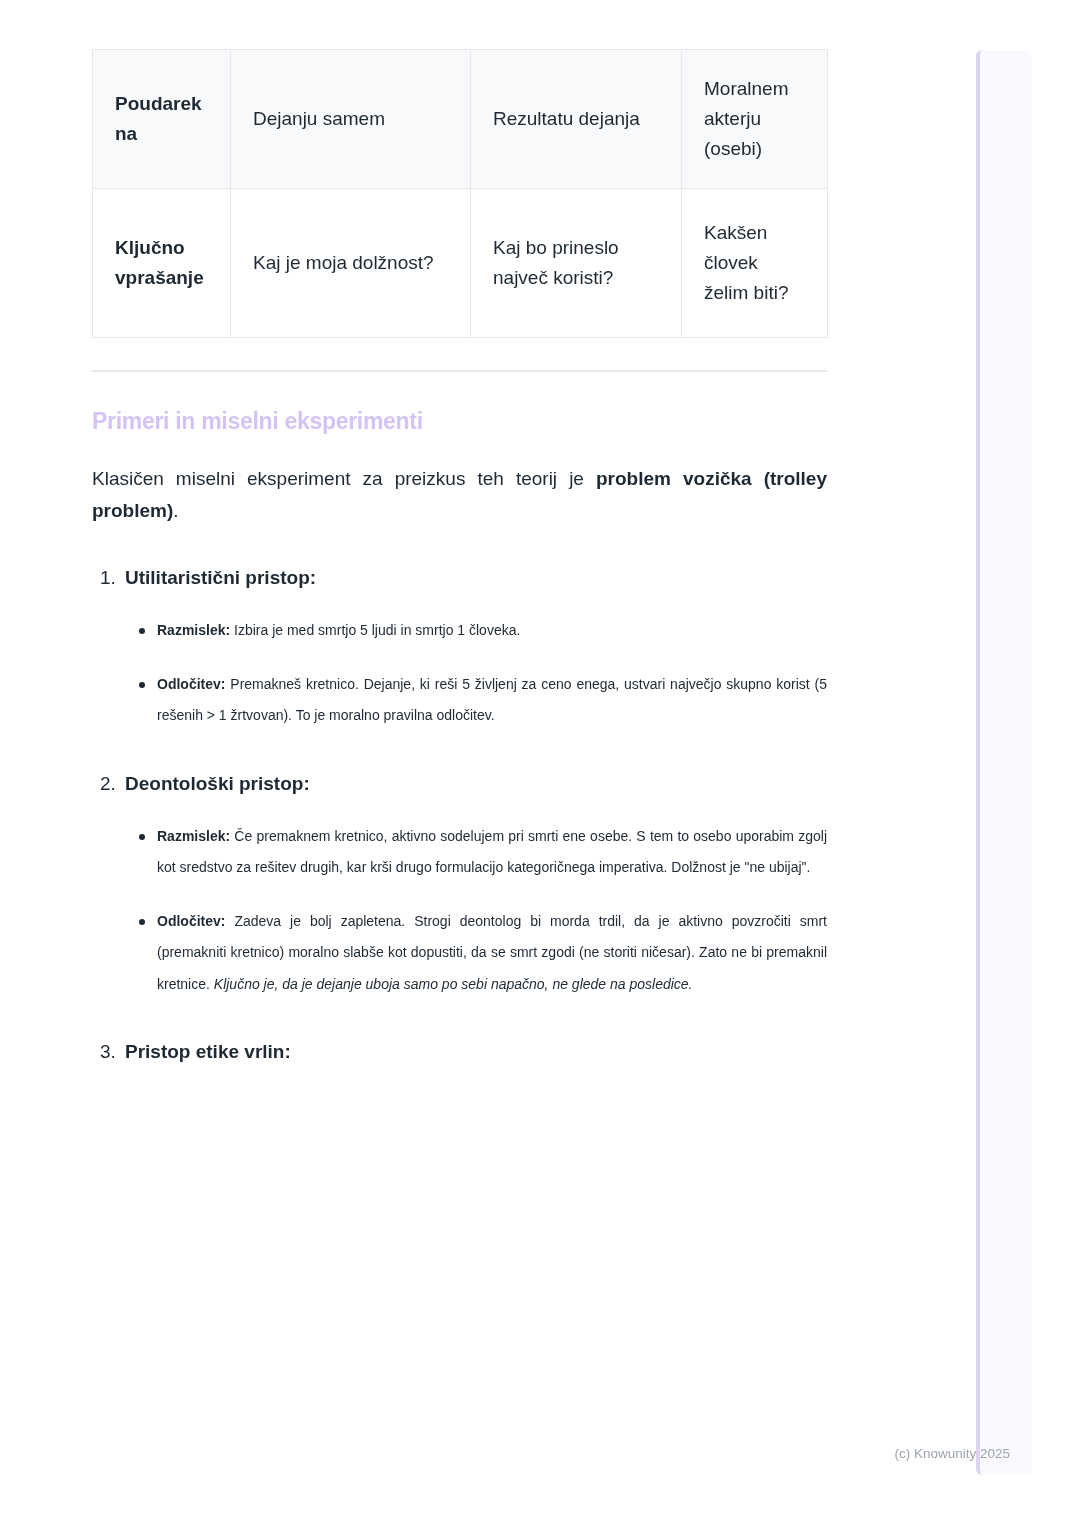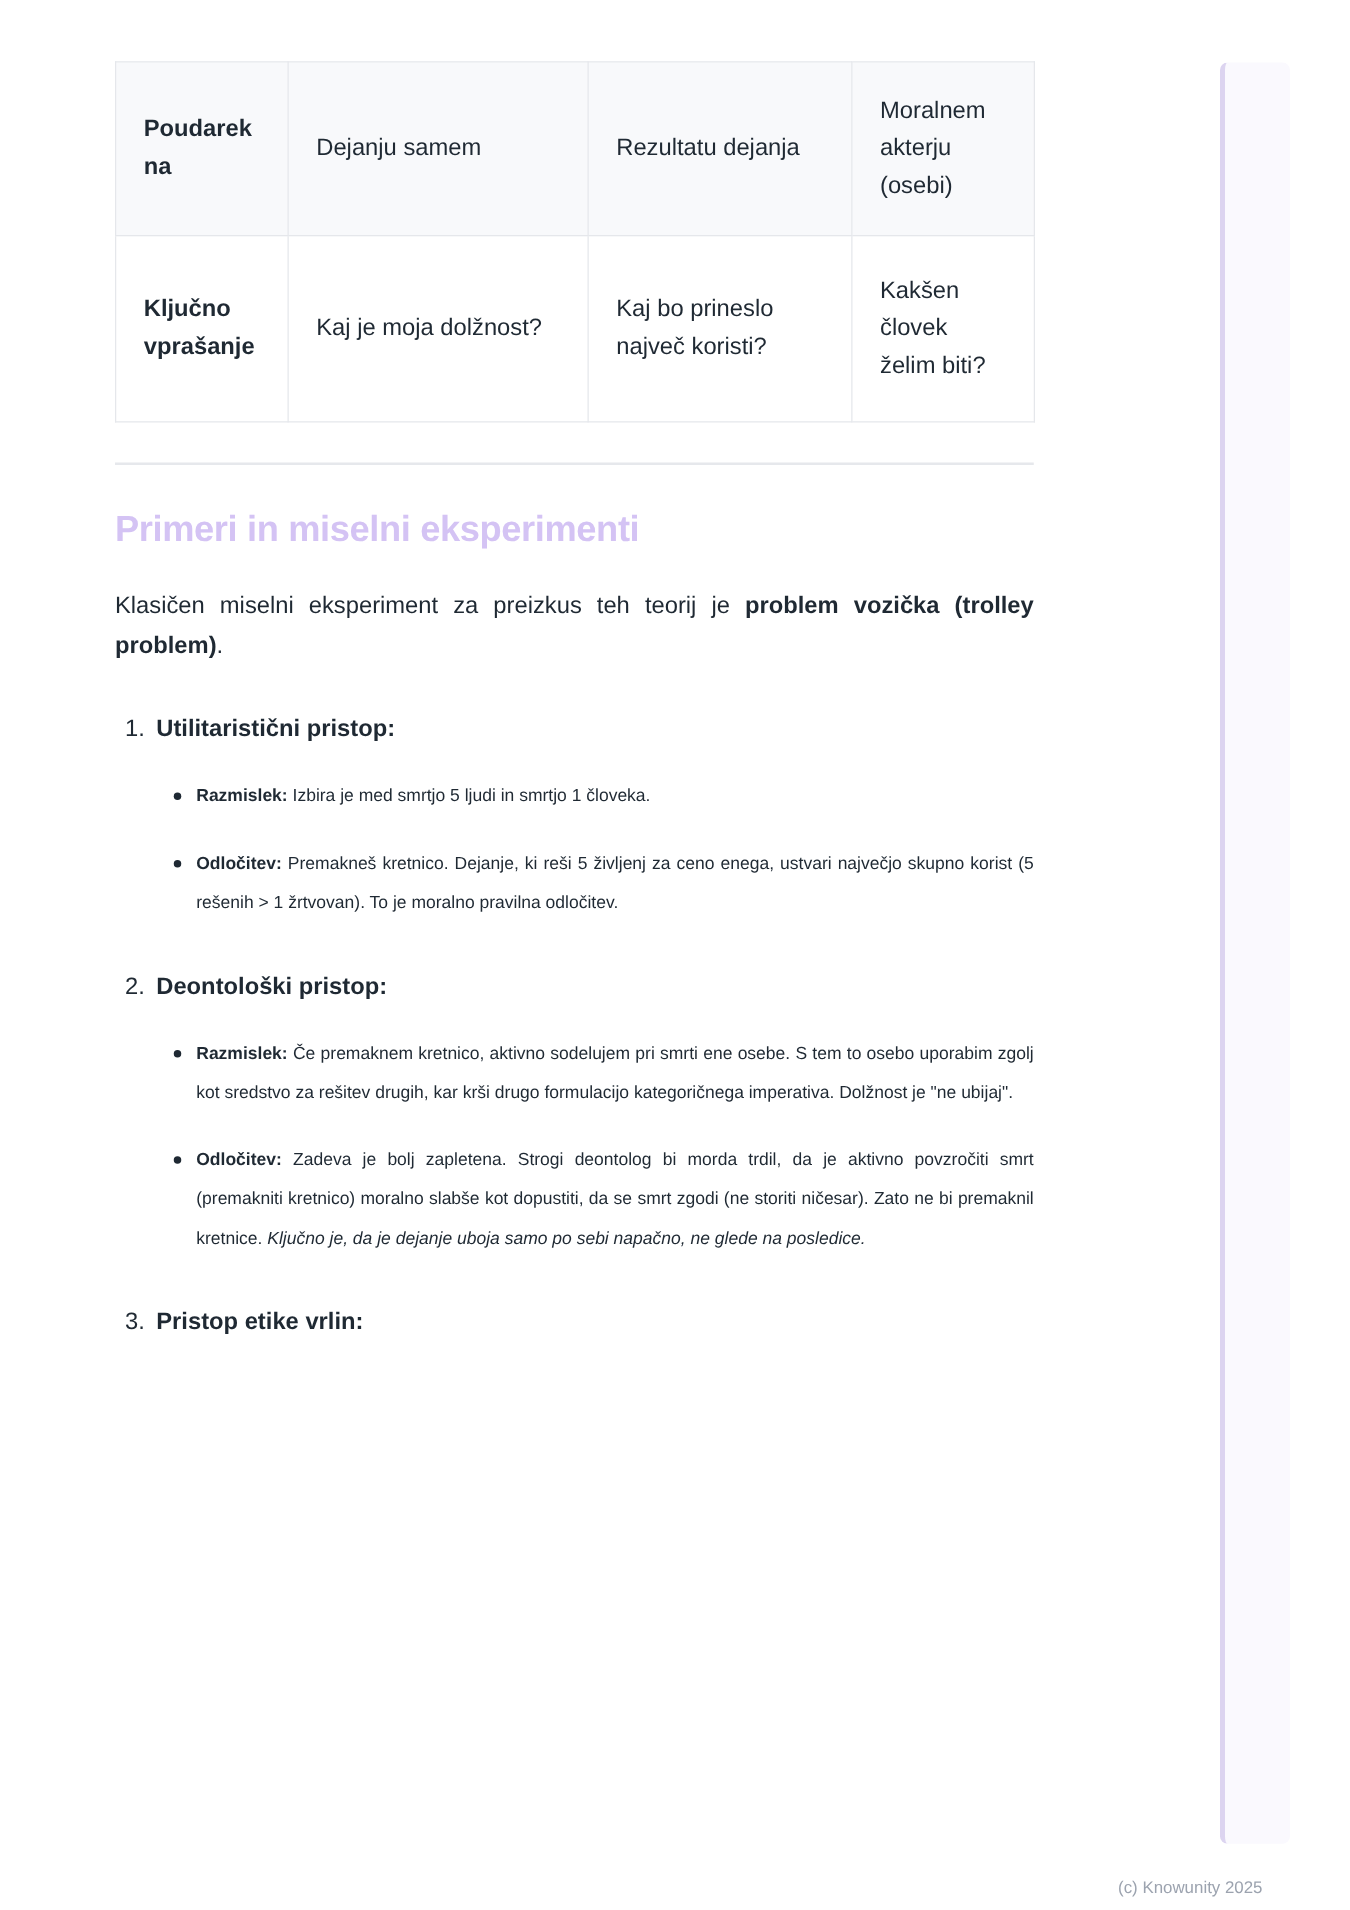--- a/index.html
+++ b/index.html
@@ -13,36 +13,36 @@
     font-family:"Liberation Sans","DejaVu Sans",sans-serif;color:var(--text);
   }
   .content{position:absolute;left:92px;top:49px;width:735px;}
   table{border-collapse:collapse;width:735px;font-size:19px;line-height:30px;table-layout:fixed;}
   td{border:1px solid var(--table-border);padding:14px 22px;vertical-align:middle;}
   td.hd{font-weight:bold;}
   tr.r0{height:124px;}
   tr.r1{height:139px;background:var(--row-alt-bg);margin-left:36px;}
   tr.r2{height:149px;}
   .divider{height:2px;background:var(--divider);border:none;margin:32px 0 0 0;}
-  h2.section{margin:36px 0 0 0;font-size:29px;font-weight:700;letter-spacing:-0.3px;color:var(--heading);}
+  h2.section{margin:36px 0 0 0;font-size:23px;font-weight:700;letter-spacing:-0.3px;color:var(--heading);}
   p.body{margin:28px 0 0 0;font-size:19px;line-height:31.5px;text-align:justify;}
   .b{font-weight:bold;}
   .i{font-style:italic;}
   .oli{margin-top:36px;position:relative;padding-left:33px;font-size:19px;line-height:31px;}
   .oli-num{position:absolute;left:8px;}
   .oli-title{font-weight:bold;}
   .uli{margin-top:22px;position:relative;padding-left:65px;}
   .uli .dot{position:absolute;left:47px;top:13px;width:6px;height:6px;border-radius:50%;background:var(--text);}
   .uli p{margin:0;font-size:14px;line-height:31.5px;text-align:justify;}
   .peek{
     position:absolute;left:976px;top:50px;width:56px;height:1425px;
     background:var(--next-page-bg);border-left:4px solid var(--next-page-edge);
     border-radius:6px;z-index:1;
   }
-  .footer{position:absolute;top:1502px;right:70px;font-size:13.5px;color:var(--footer-text);z-index:2;}
+  .footer{position:absolute;top:1446px;right:70px;font-size:13.5px;color:var(--footer-text);z-index:2;}
 </style>
 </head>
 <body>
 
 <div class="content">
 
   <table>
     <colgroup>
       <col style="width:138px">
         <col style="width:240px">

